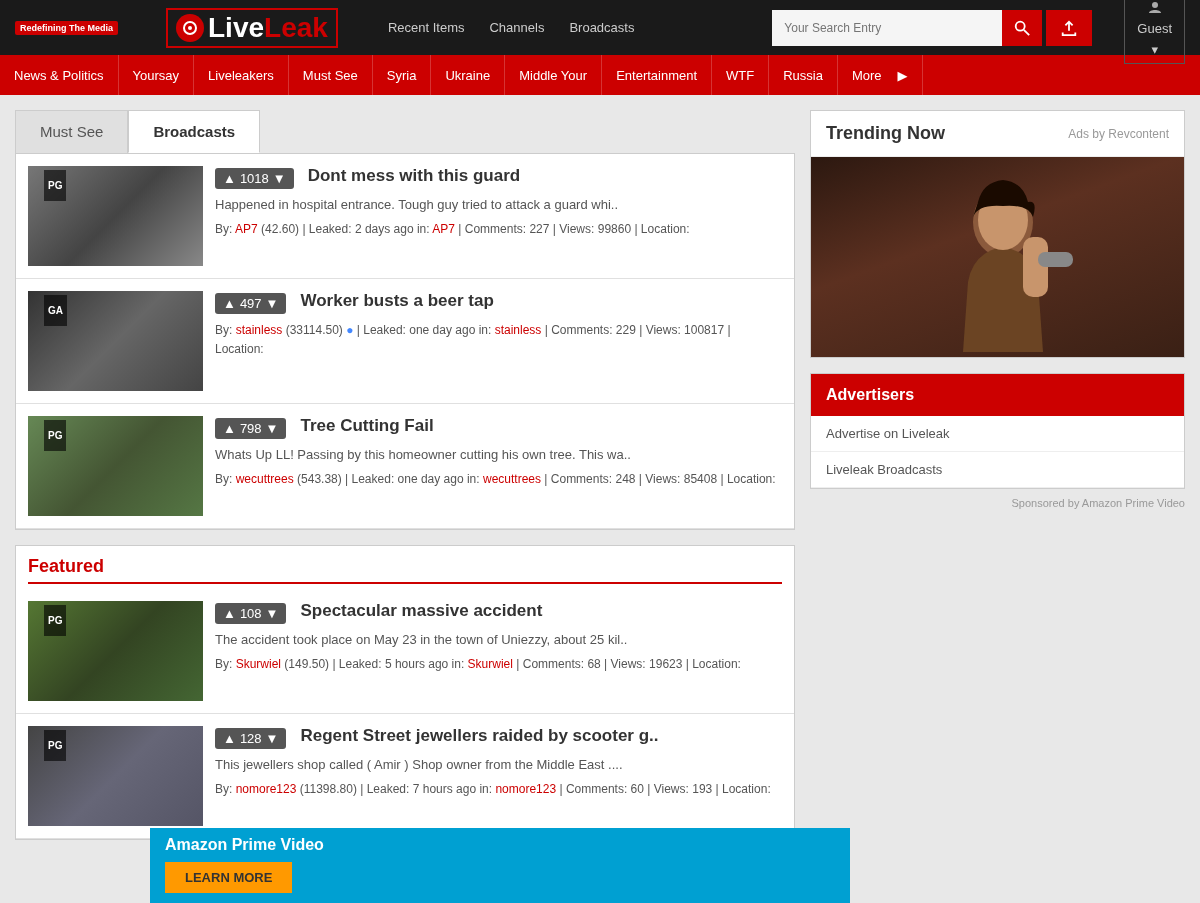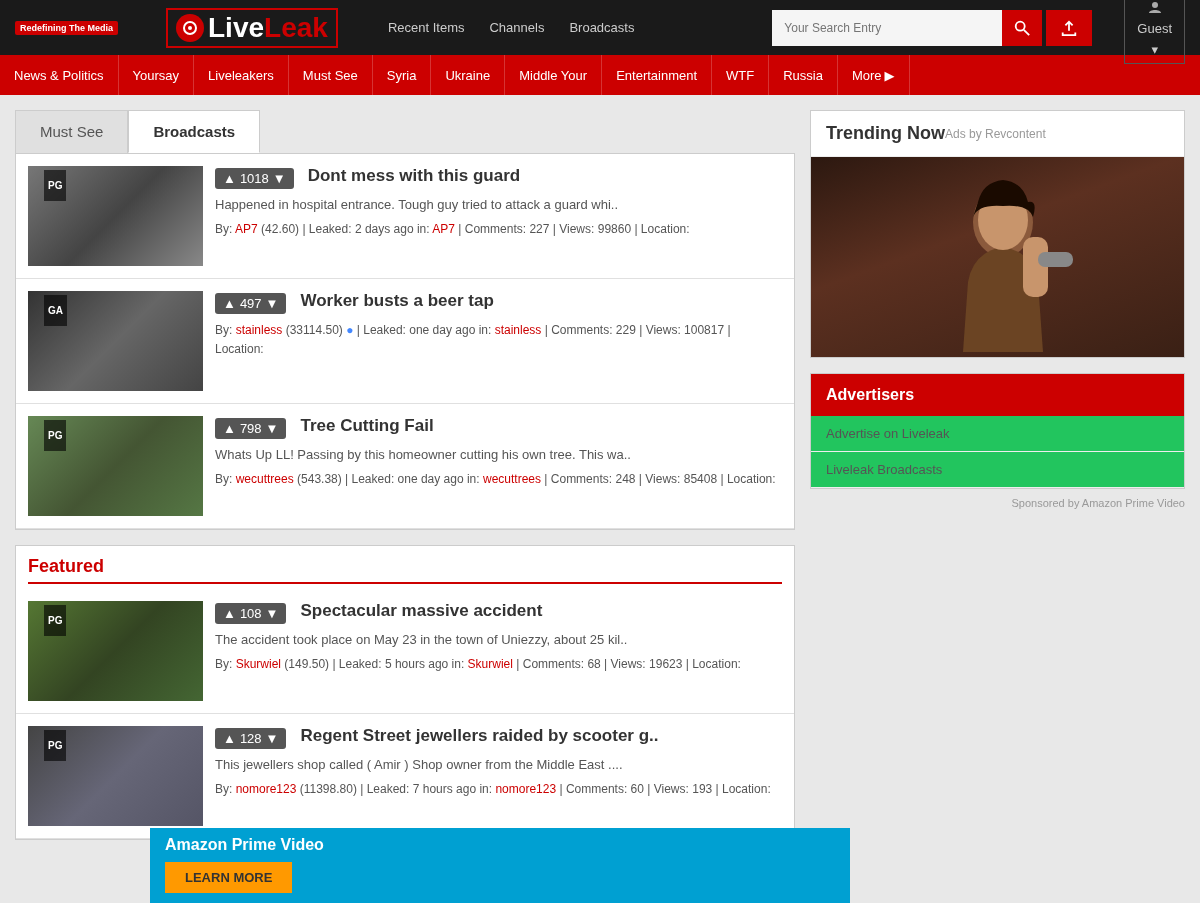--- a/index.html
+++ b/index.html
@@ -22,21 +22,21 @@
     #search-btn { width: 40px; height: 36px; background: #cc0000; border: none; cursor: pointer; display: flex; align-items: center; justify-content: center; }
     #search-btn svg { width: 18px; height: 18px; fill: white; }
     #upload-btn { width: 46px; height: 36px; background: #cc0000; border: none; cursor: pointer; display: flex; align-items: center; justify-content: center; margin-left: 4px; }
     #upload-btn svg { width: 18px; height: 18px; fill: white; }
     #guest-btn { margin-left: 12px; background: transparent; border: 1px solid #555; color: #ccc; padding: 6px 12px; cursor: pointer; display: flex; align-items: center; gap: 6px; white-space: nowrap; font-size: 13px; flex-direction: column; }
     #guest-btn svg { width: 16px; height: 16px; fill: #aaa; }
 
     
     #topnav { background: #cc0000; display: flex; align-items: center; height: 40px; }
     .topnav-item { color: white; padding: 0 14px; height: 100%; display: flex; align-items: center; font-size: 13px; cursor: pointer; border-right: 1px solid rgba(255,255,255,0.2); white-space: nowrap; }
-    .topnav-more { display: flex; align-items: center; gap: 3px; }
+    .topnav-more { display: flex; align-items: center; gap: 16px; }
 
     
     #main-layout { display: flex; gap: 15px; padding: 15px; max-width: 1200px; }
     #content { flex: 1; min-width: 0; }
     #sidebar { width: 375px; flex-shrink: 0; }
 
     
     #tabs { display: flex; margin-bottom: 0; }
     .tab { padding: 12px 24px; background: #e0e0e0; border: 1px solid #ccc; cursor: pointer; font-size: 15px; color: #555; border-bottom: none; }
     .tab.active { background: white; color: #333; font-weight: bold; border-bottom: 1px solid white; }
@@ -58,27 +58,27 @@
 
     
     .thumb-1 { background: linear-gradient(135deg, #777 0%, #444 50%, #888 100%); }
     .thumb-2 { background: linear-gradient(135deg, #333 0%, #666 50%, #444 100%); }
     .thumb-3 { background: linear-gradient(135deg, #668855 0%, #445533 50%, #557744 100%); }
     .thumb-4 { background: linear-gradient(135deg, #557733 0%, #334422 50%, #446633 100%); }
     .thumb-5 { background: linear-gradient(135deg, #444 0%, #667 50%, #556 100%); }
 
     
     #trending-box { background: white; border: 1px solid #ccc; margin-bottom: 15px; }
-    #trending-header { display: flex; justify-content: flex-start; align-items: center; padding: 12px 15px; border-bottom: 1px solid #eee; }
+    #trending-header { display: flex; justify-content: space-between; align-items: center; padding: 12px 15px; border-bottom: 1px solid #eee; }
     #trending-title { font-size: 18px; font-weight: bold; color: #333; }
     #trending-ads { font-size: 12px; color: #999; }
     #trending-img { width: 100%; height: 200px; background: linear-gradient(160deg, #1a1a2e 0%, #16213e 40%, #3d2b1f 100%); display: flex; align-items: center; justify-content: center; overflow: hidden; }
     .trending-person { width: 100%; height: 100%; background: linear-gradient(160deg, #2c1810 0%, #5c3020 40%, #3a2015 100%); position: relative; display: flex; align-items: center; justify-content: center; }
 
-    #advertisers-box { background: #22c55e; border: 1px solid #ccc; }
+    #advertisers-box { background: #ffffff; border: 1px solid #ccc; }
     #advertisers-header { background: #cc0000; color: white; font-size: 16px; font-weight: bold; padding: 12px 15px; }
     .advertiser-link { display: block; padding: 10px 15px; border-bottom: 1px solid #eee; color: #555; text-decoration: none; font-size: 13px; }
 
     
     #amazon-banner { position: fixed; bottom: 0; left: 150px; width: 700px; background: #00a0d2; z-index: 100; }
     #amazon-banner-title { background: #00a0d2; color: white; font-size: 16px; font-weight: bold; padding: 8px 15px; }
     #amazon-banner-btn { background: #ff9900; color: #333; font-weight: bold; padding: 8px 20px; margin: 0 15px 10px; display: inline-block; cursor: pointer; font-size: 13px; border: none; }
   </style>
 </head>
 <body>

